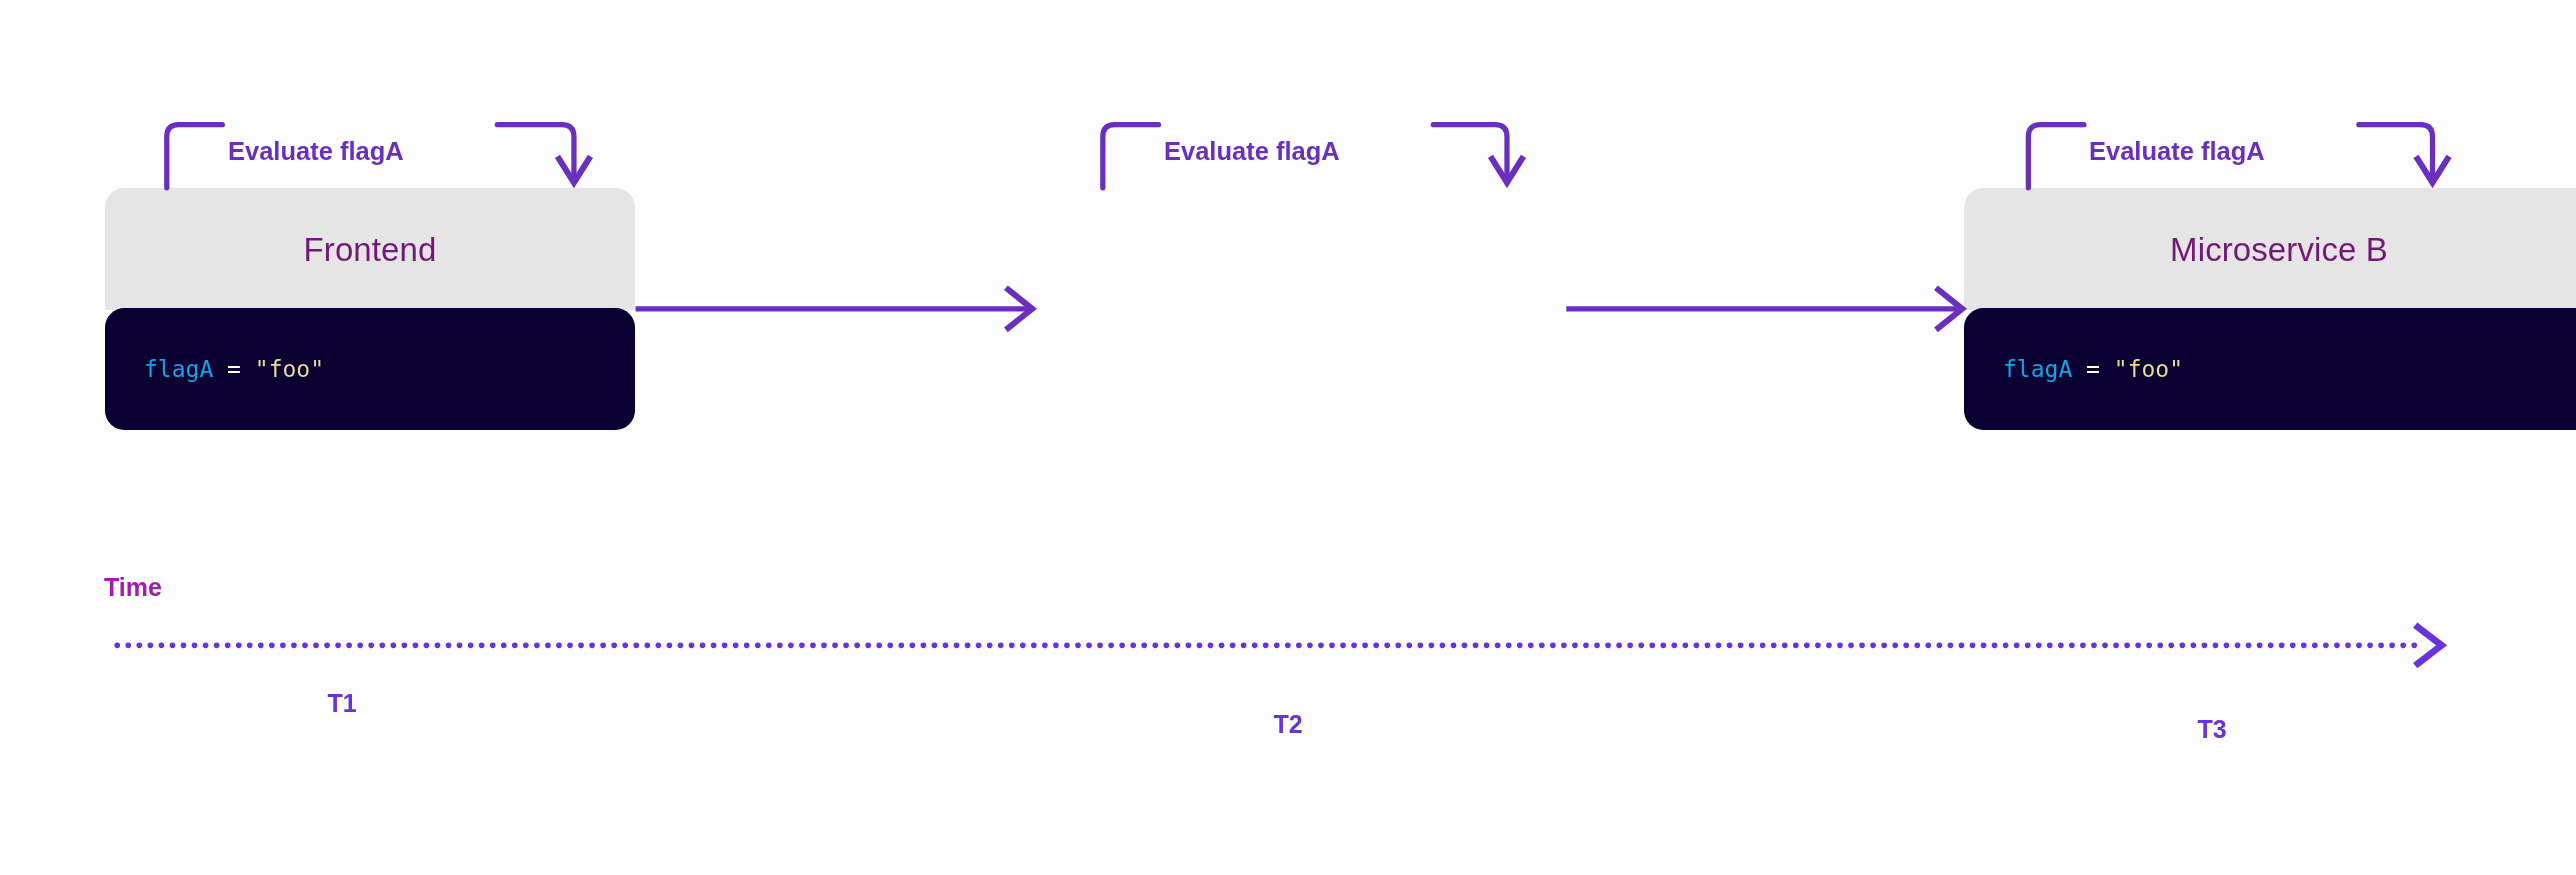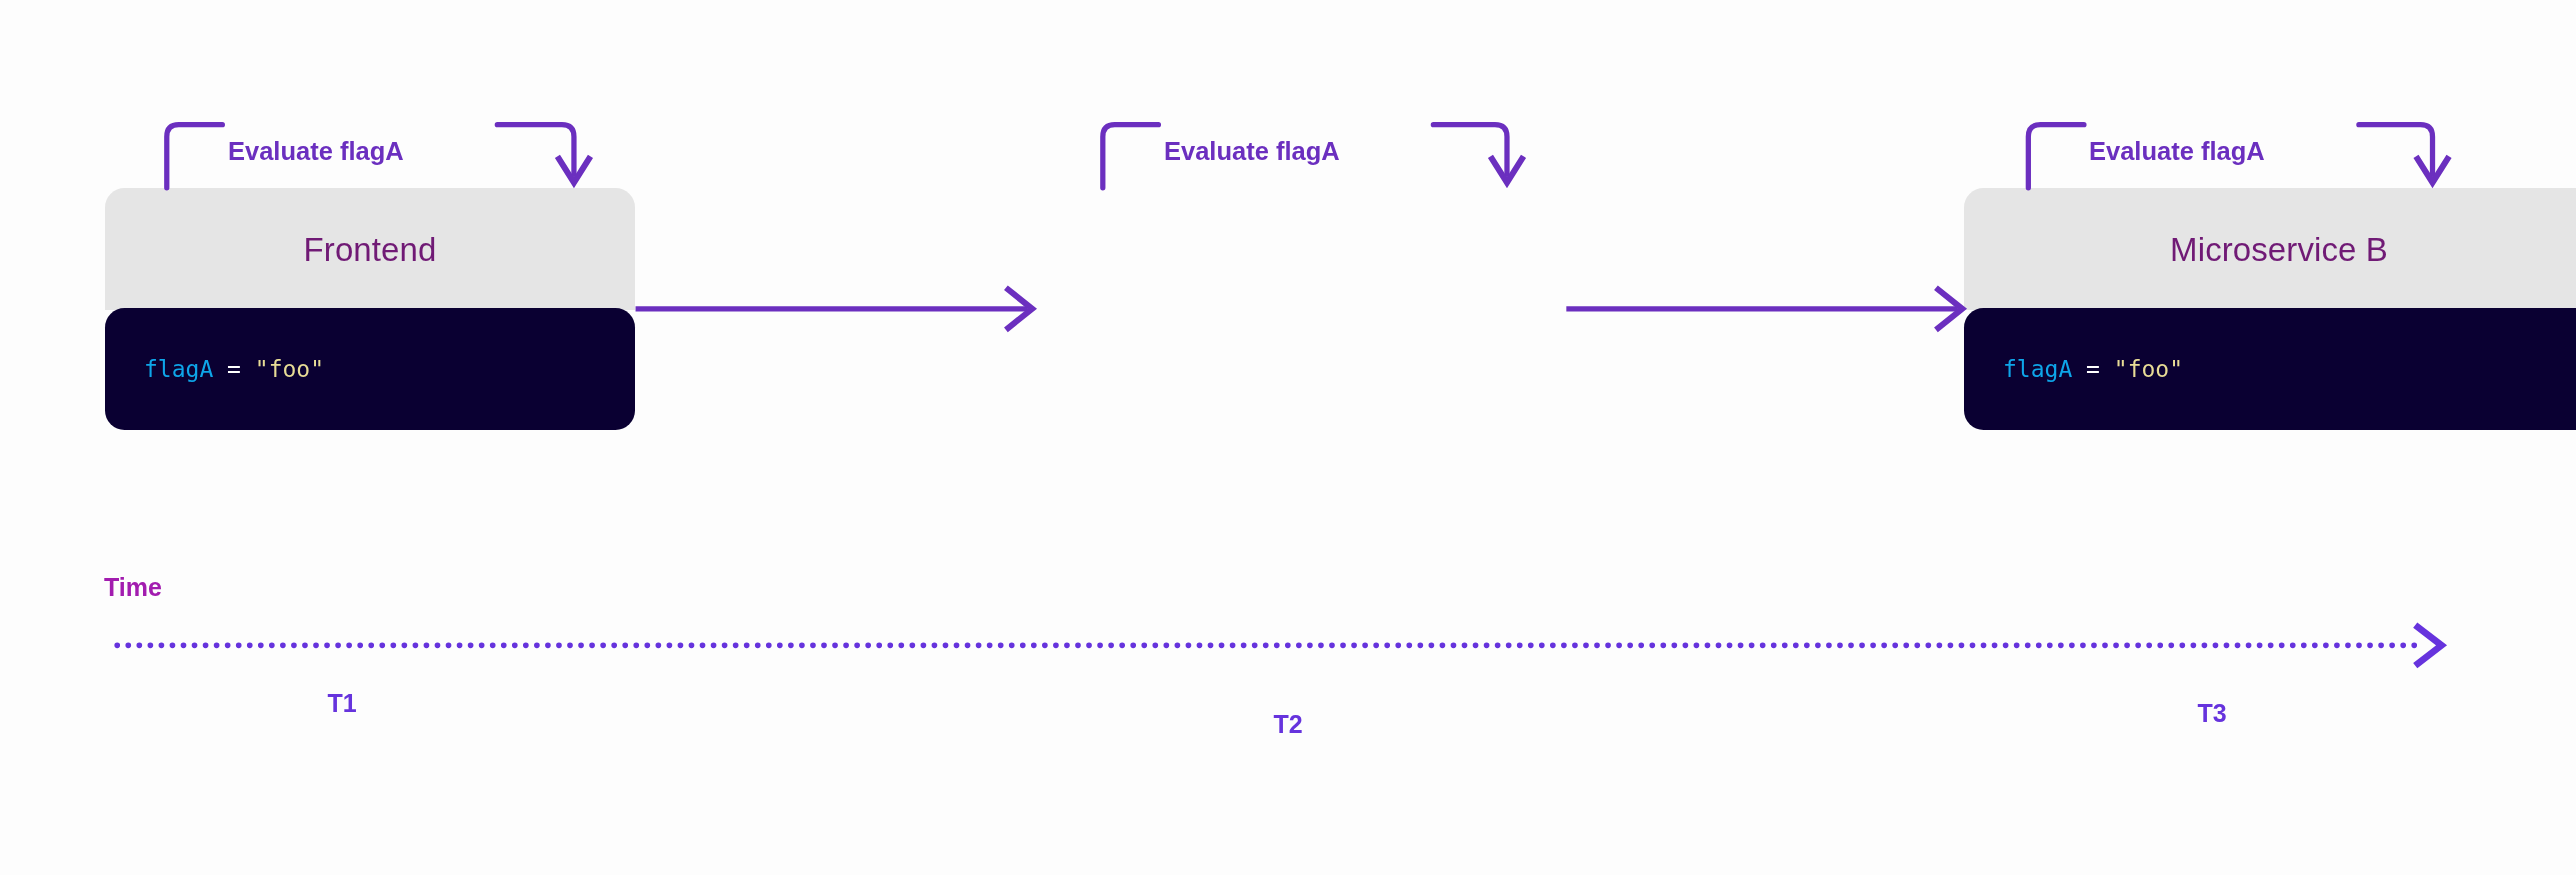--- a/index.html
+++ b/index.html
@@ -193,16 +193,16 @@
     <div class="node-code">
       <span class="code-line"><span class="code-ident">flagA</span><span class="code-op"> = </span><span class="code-str">"foo"</span></span>
     </div>
   </div>
   <div class="eval-label" style="left:2089px; top:113px;">Evaluate flagA</div>
 
   <div class="time-label" style="left:104px; top:575px;">Time</div>
 
   <div class="tick-label" style="left:342px; top:691px;">T1</div>
   <div class="tick-label" style="left:1288px; top:712px;">T2</div>
-  <div class="tick-label" style="left:2212px; top:701px;">T3</div>
+  <div class="tick-label" style="left:2212px; top:717px;">T3</div>
 
 </div>
 
 
 </body></html>

